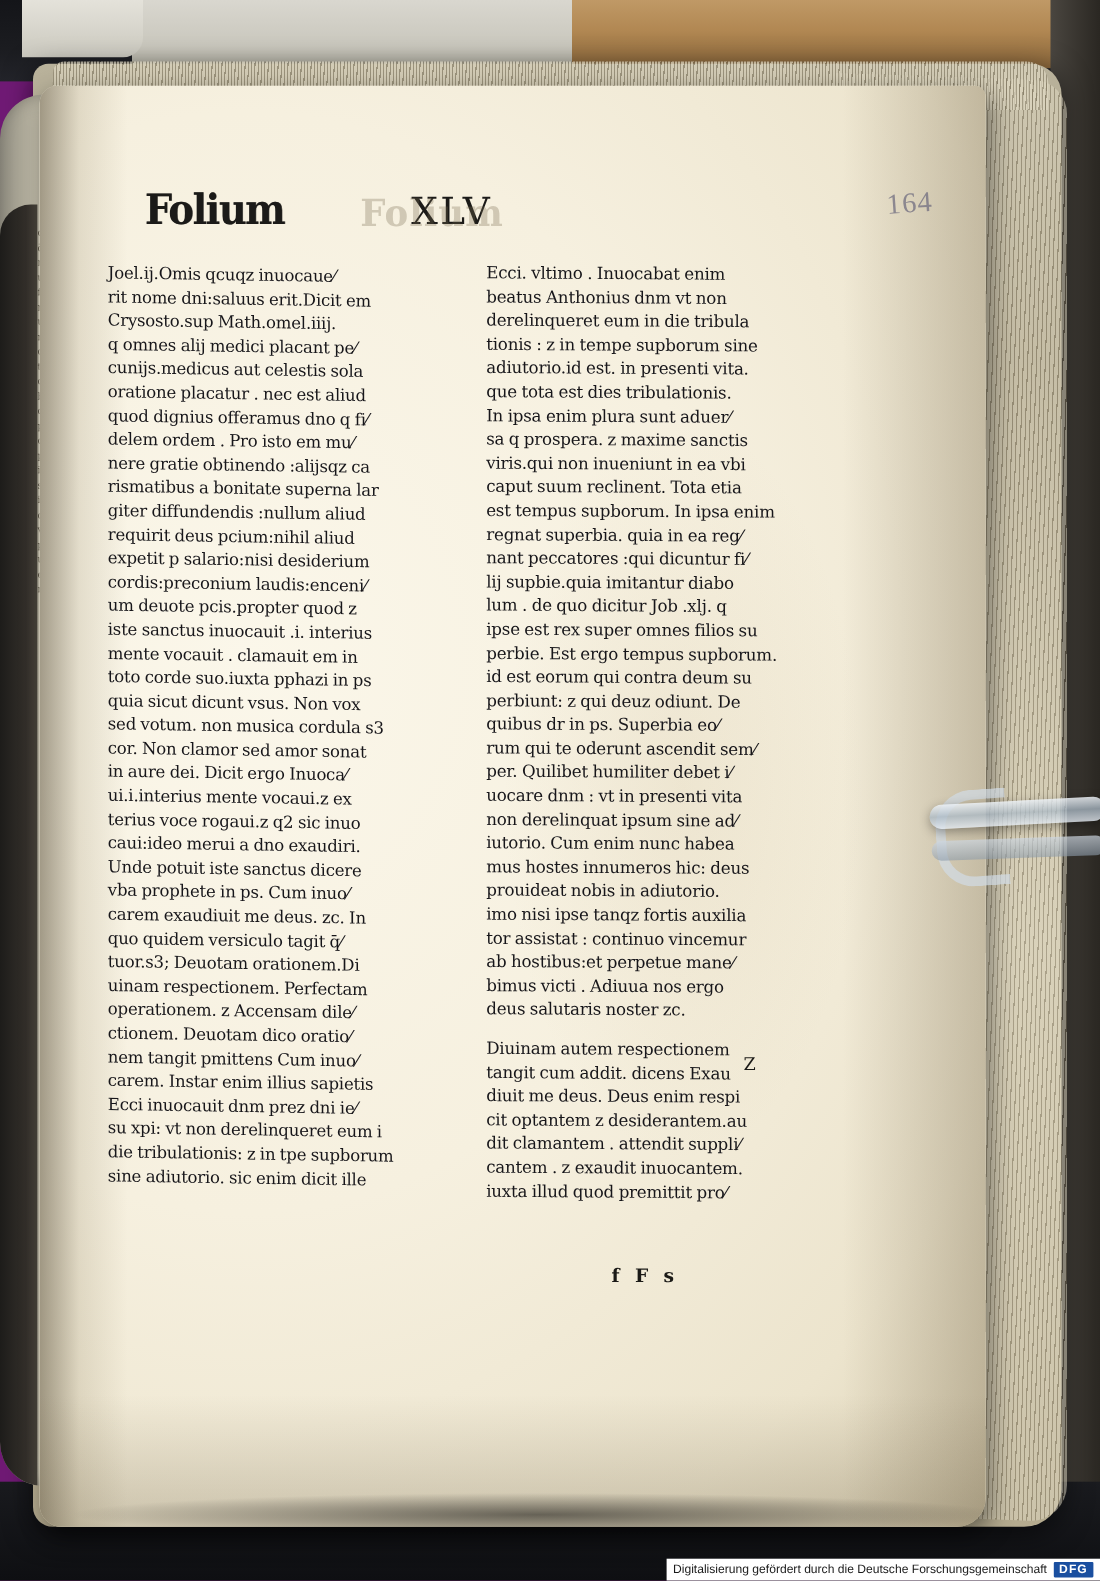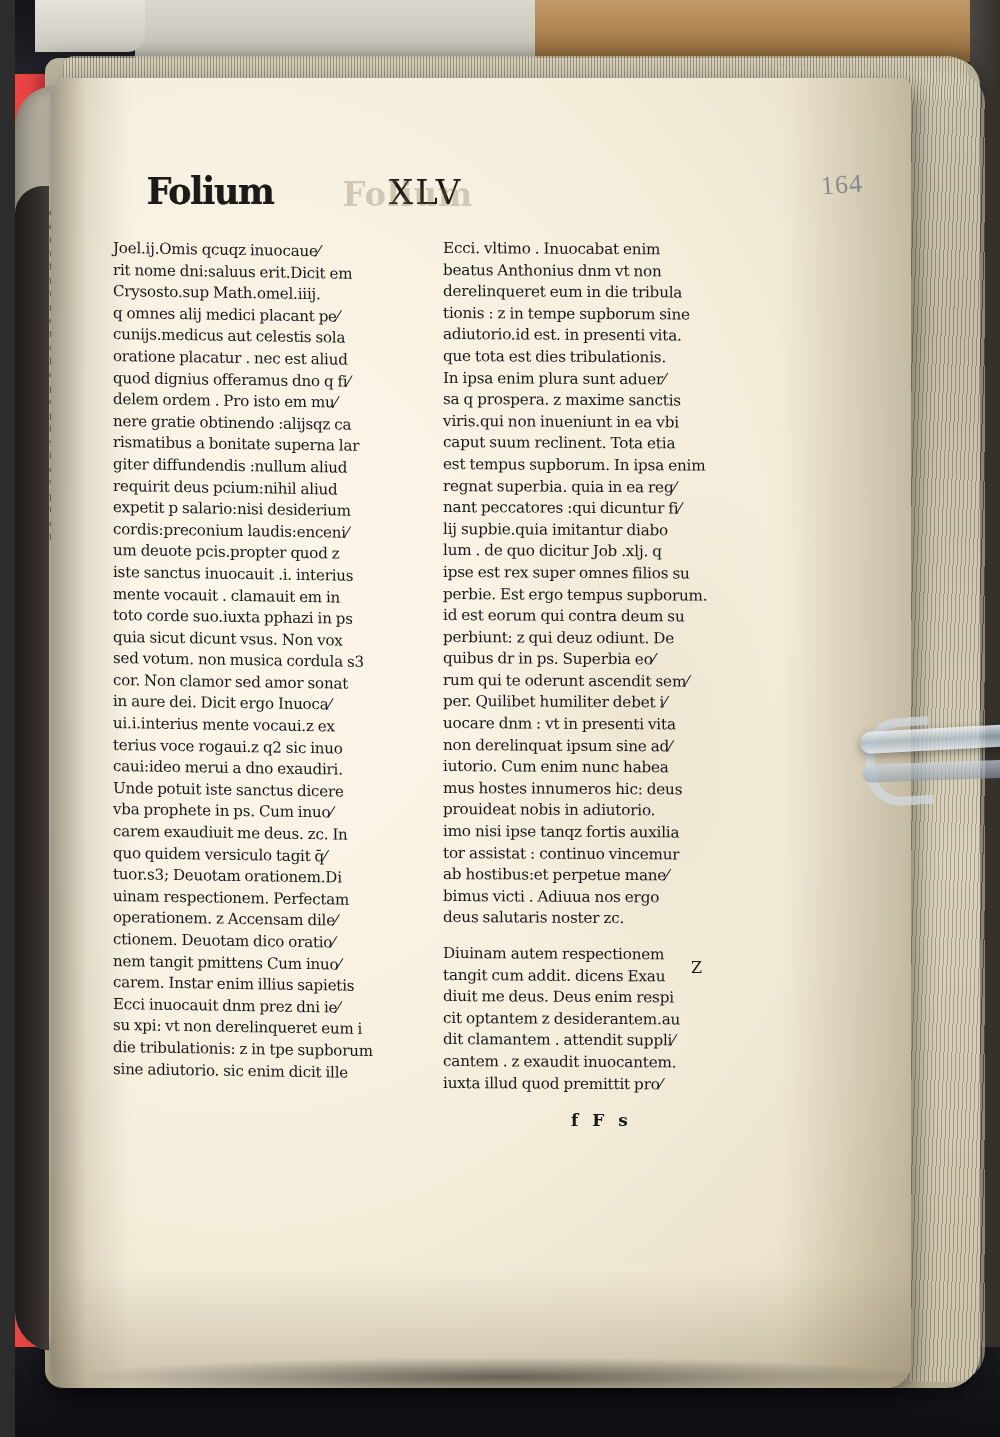--- a/index.html
+++ b/index.html
@@ -12,22 +12,21 @@
     height: 1437px;
     position: relative;
     overflow: hidden;
     font-family: "Liberation Serif", serif;
   }
 
   
   .photo {
     position: absolute;
     inset: 0;
-    background: #ef4444;
-    margin-left: 15px;
+    background: #701a75;
   }
   .backdrop-top {
     position: absolute;
     left: 0; top: 0; width: 1000px; height: 74px;
     background: linear-gradient(180deg,#141519 0%, #1b1c20 60%, #23242a 100%);
   }
   .wood-strip {
     position: absolute;
     left: 520px; top: 0; width: 460px; height: 62px;
     background: linear-gradient(180deg,#c9a06a 0%, #b98d55 45%, #8f6a3c 100%);
@@ -199,21 +198,21 @@
     opacity: .72;
     transform: rotate(-4deg);
     letter-spacing: 1px;
   }
 
   
   .cols {
     position: absolute;
     left: 54px; top: 160px; width: 770px;
     display: flex;
-    gap: 26px;
+    gap: 40px;
   }
   .col {
     width: 290px;
     font-family: "DejaVu Serif", serif;
     font-size: 15.2px;
     line-height: 21.6px;
     color: #17161a;
     text-align: left;
     word-spacing: -0.5px;
     letter-spacing: -0.2px;
@@ -228,21 +227,21 @@
     margin-left: 8px;
   }
   .col.right-col {
     transform: skewY(0.35deg);
     transform-origin: left top;
     margin-left: 14px;
   }
   .col .para { margin-top: 14px; }
   .signature {
     position: absolute;
-    left: 520px; top: 1032px;
+    left: 520px; top: 1072px;
     font-family: "DejaVu Serif", serif;
     font-size: 17px;
     font-weight: bold;
     color: #1a1916;
     letter-spacing: 4px;
   }
   .tail-z {
     position: absolute;
     left: 640px; top: 880px;
     font-family: "DejaVu Serif", serif;
@@ -468,14 +467,18 @@
   </div>
 
   <div class="leaf-shadow-bottom"></div>
 
   <div class="glass">
     <div class="hook"></div>
     <div class="bar"></div>
     <div class="bar2"></div>
   </div>
 
+  <div class="footer-credit">
+    <span class="txt">Digitalisierung gefördert durch die Deutsche Forschungsgemeinschaft</span>
+    <span class="dfg-logo">DFG</span>
+  </div>
 
 </div>
 
 </body></html>

